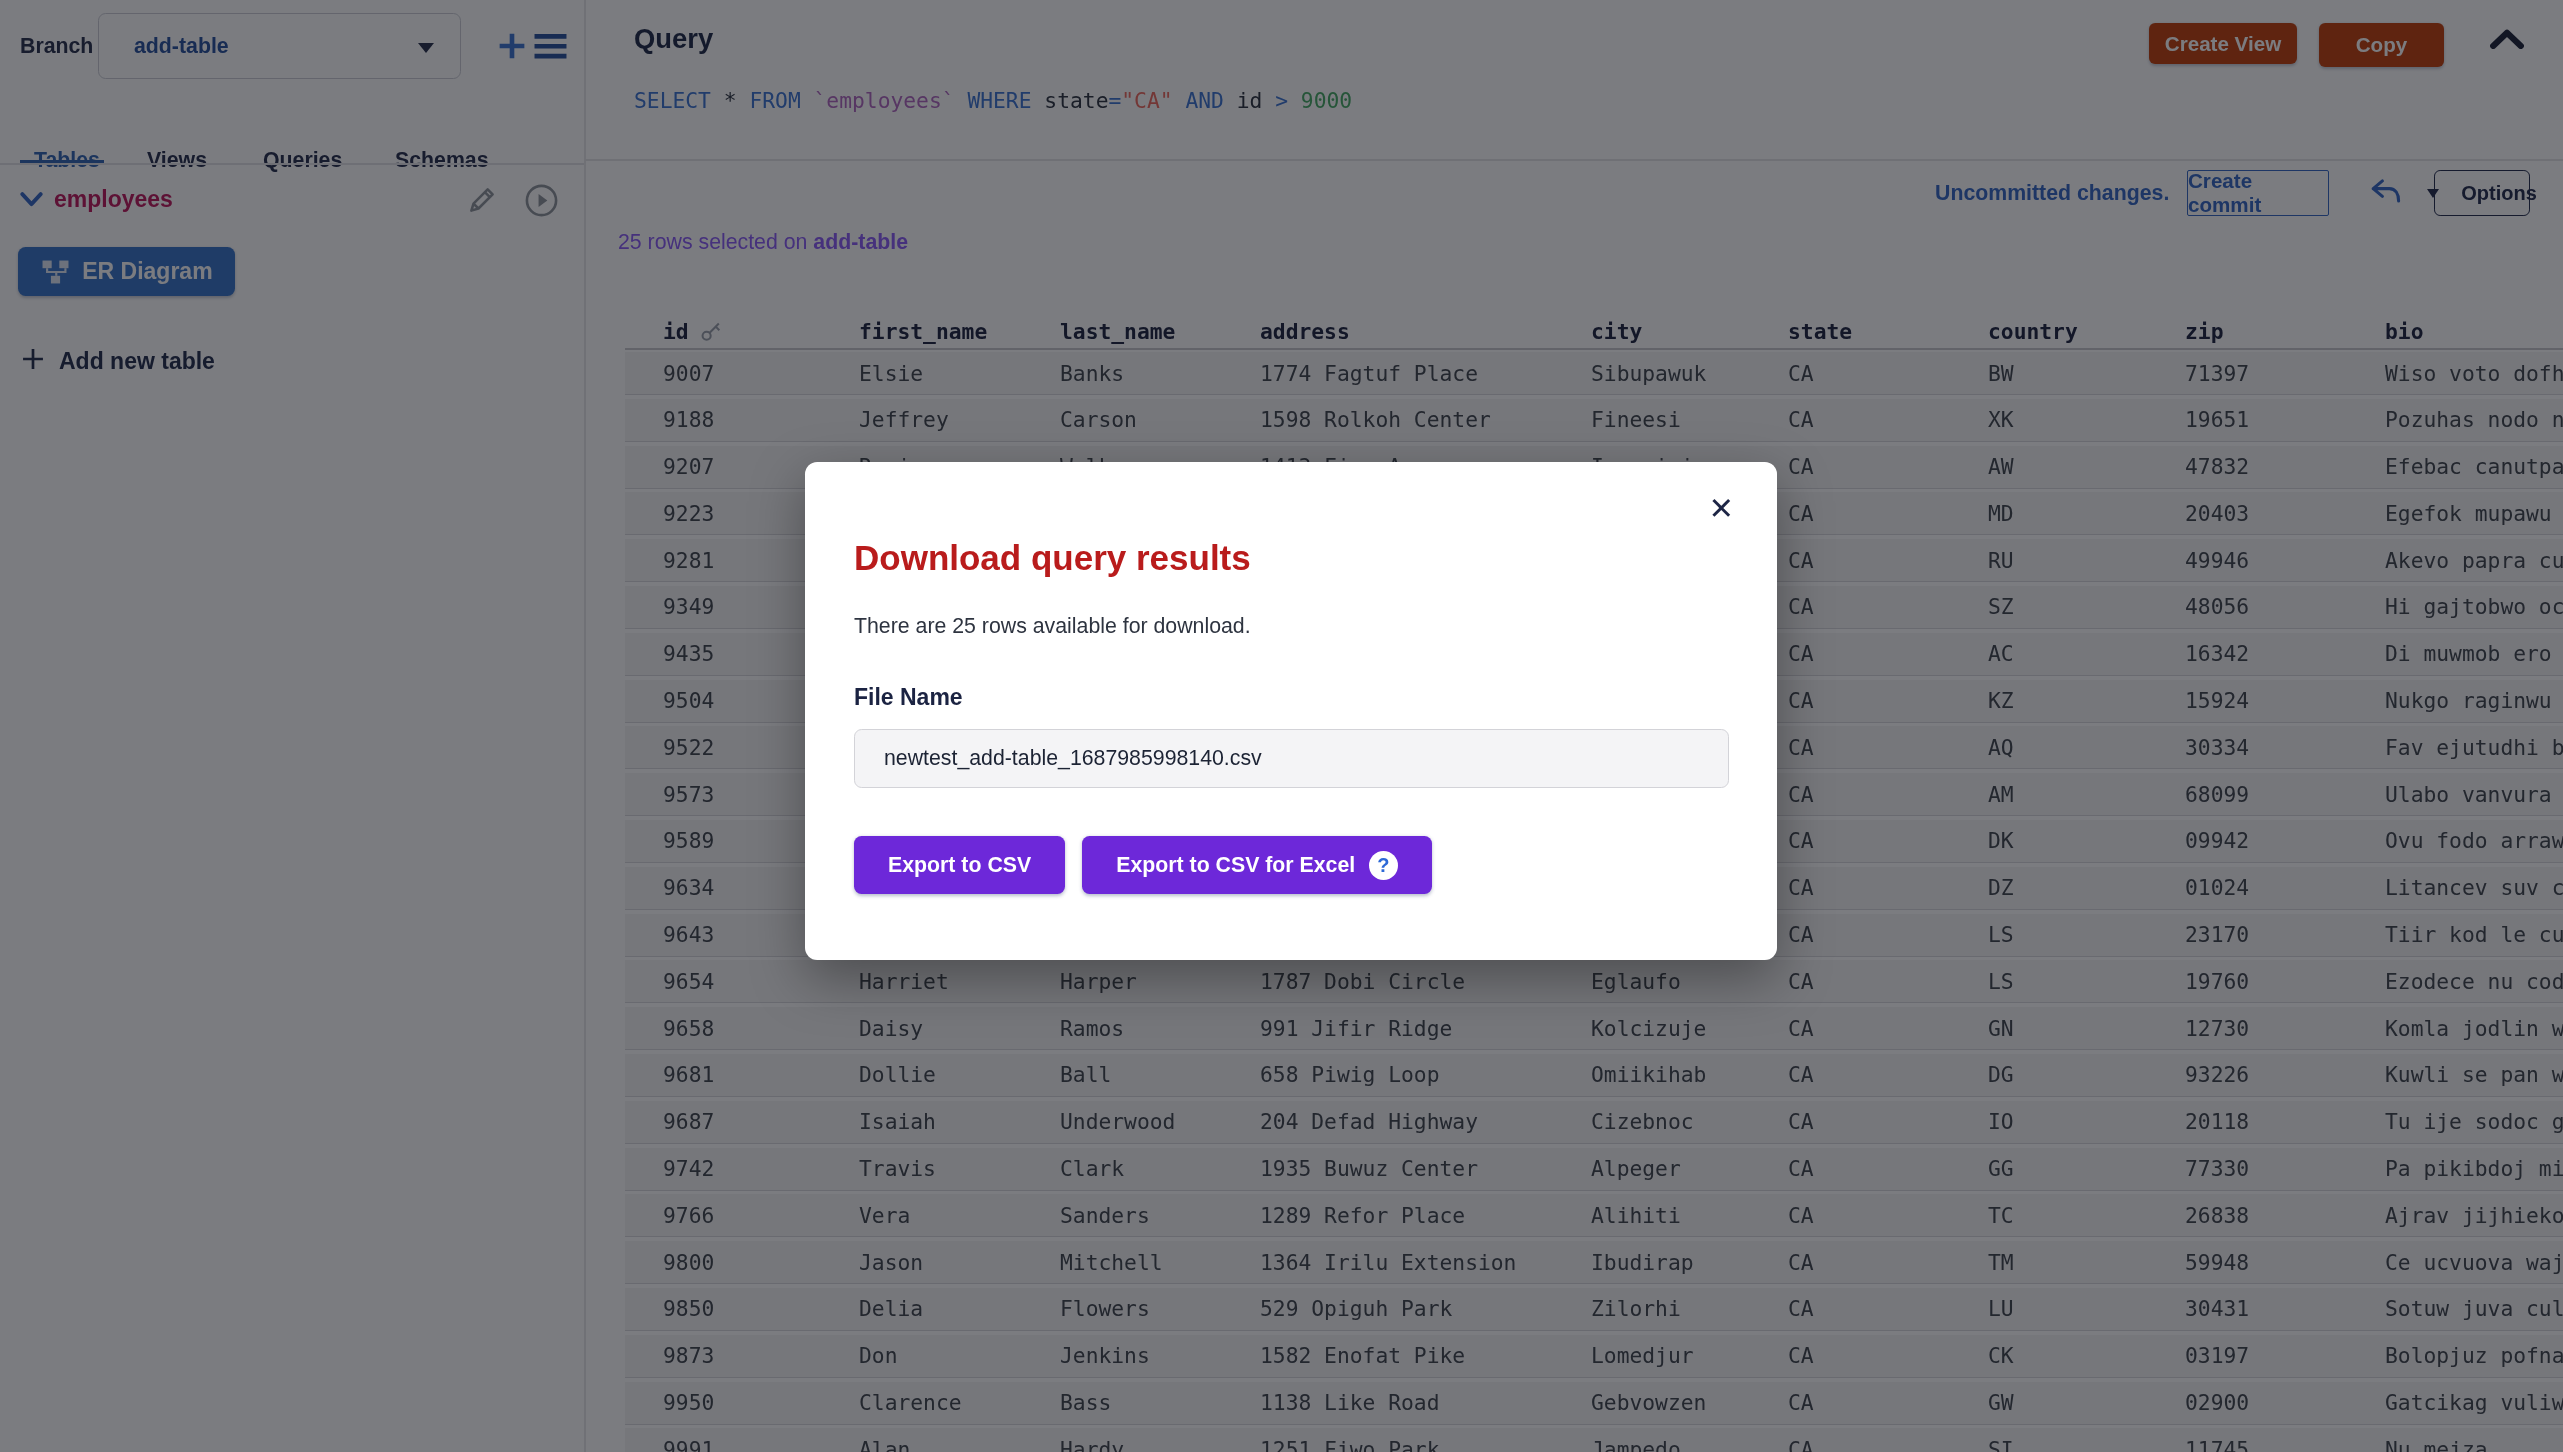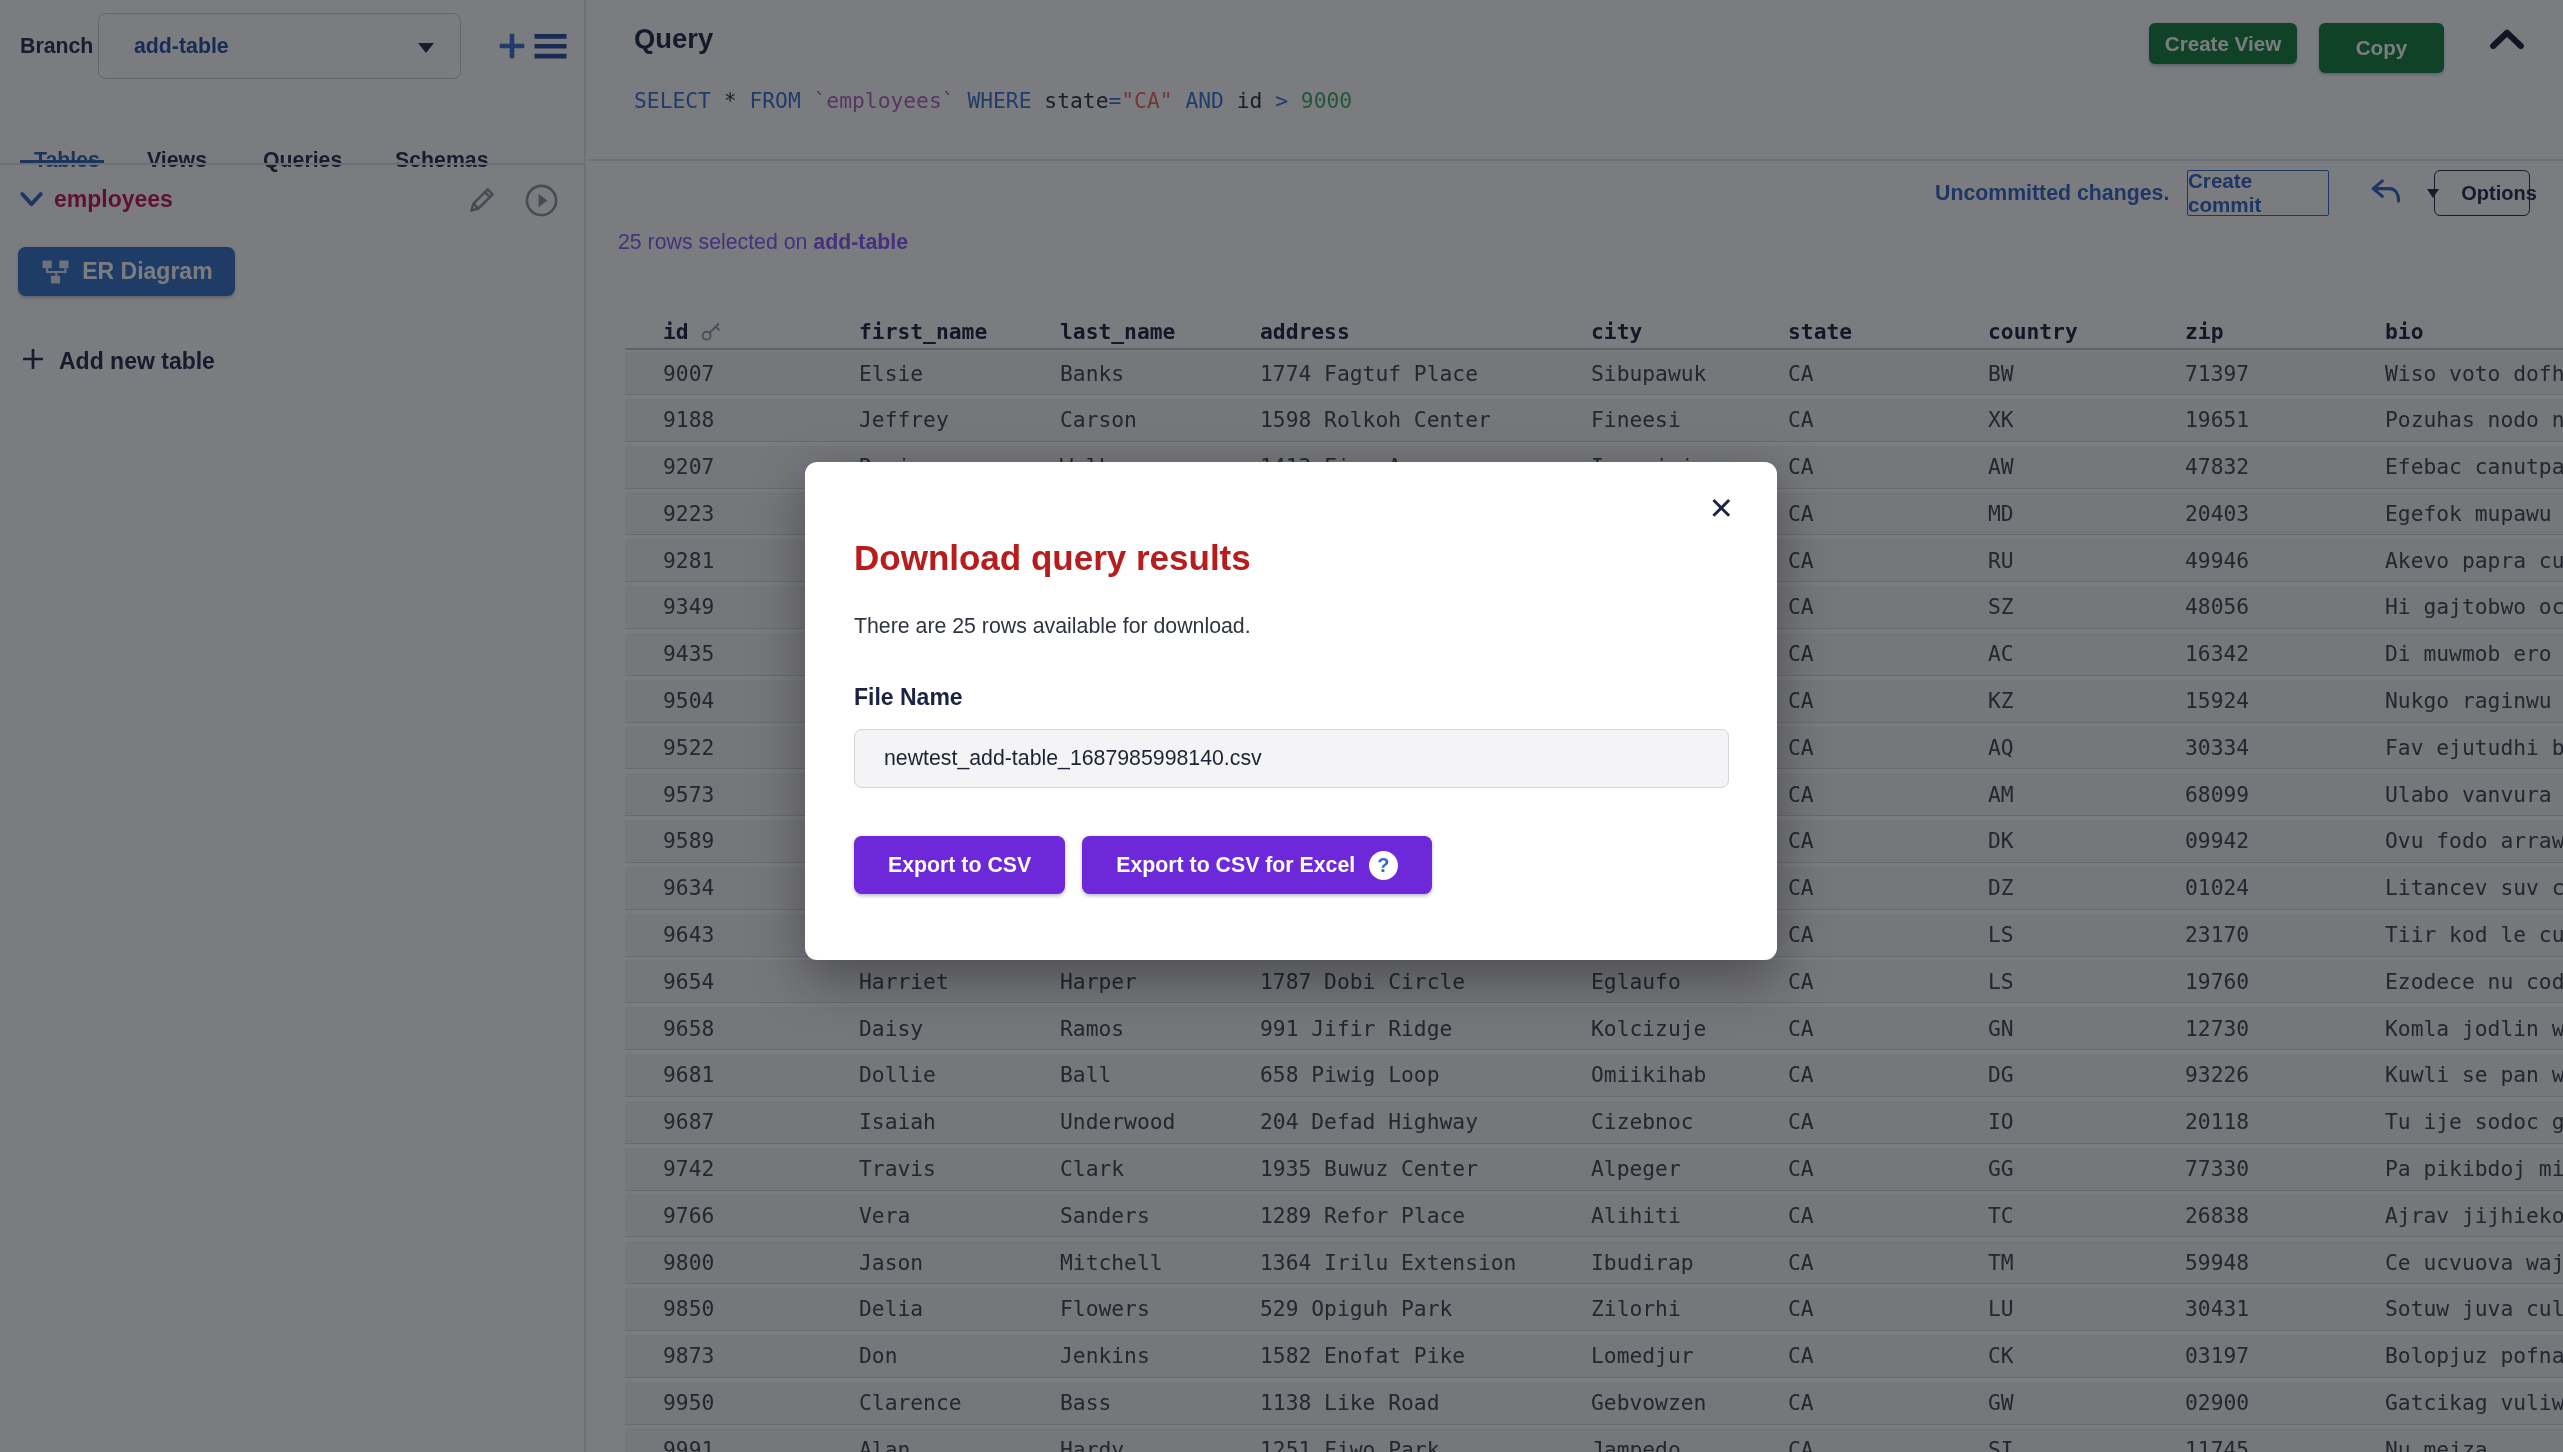--- a/index.html
+++ b/index.html
@@ -42,25 +42,25 @@
   #add-table-row{left:0;top:337px;width:584px;height:46px;cursor:pointer;}
   #add-table-plus{position:absolute;left:20px;top:9.1px;}
   #add-table-label{position:absolute;left:59px;top:10.7px;font-size:23px;color:#242e4e;font-weight:600;}
   
   #query-title{left:634px;top:23px;font-size:27.4px;font-weight:700;color:#1f2b48;}
   #sql-line{left:634px;top:88px;font-family:"DejaVu Sans Mono", monospace;font-size:21.3px;white-space:pre;}
   .tok-kw{color:#3c74d2;} .tok-pl{color:#2c3340;} .tok-tbl{color:#b068c0;}
   .tok-str{color:#ee6a5f;} .tok-num{color:#46aa64;}
   #header-border{left:585px;top:159px;width:1978px;height:1.5px;background:#e5e5e8;}
   .blue-btn{
-    background:#15803d;border-radius:6.1px;display:flex;align-items:center;justify-content:center;
+    background:#c2410c;border-radius:6.1px;display:flex;align-items:center;justify-content:center;
     color:#fff;font-size:20.6px;font-weight:700;cursor:pointer;box-shadow:0 1.5px 3px rgba(20,40,80,.25);
   }
   #create-view-btn{left:2149px;top:23px;width:148px;height:41px;}
-  #copy-btn{left:2319px;top:23px;width:125px;height:50px;}
+  #copy-btn{left:2319px;top:23px;width:125px;height:44px;}
   #collapse-btn{left:2490px;top:29px;cursor:pointer;}
   
   #uncommitted-text{left:1935px;top:181px;width:213px;text-align:right;font-size:21.3px;font-weight:600;color:#3568c4;white-space:nowrap;}
   #create-commit-btn{
     left:2187px;top:170px;width:142px;height:46px;box-sizing:border-box;border:1.5px solid #3568c4;border-radius:2px;
     display:flex;align-items:center;justify-content:center;color:#3568c4;font-size:20.6px;font-weight:700;cursor:pointer;background:#fff;
   }
   #undo-btn{left:2367px;top:174px;cursor:pointer;}
   #options-btn{
     left:2434px;top:170px;width:96px;height:46px;box-sizing:border-box;border:1.5px solid #232c4e;border-radius:6.1px;

